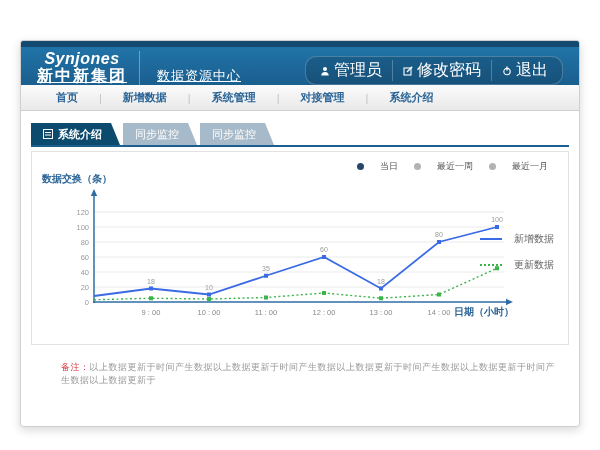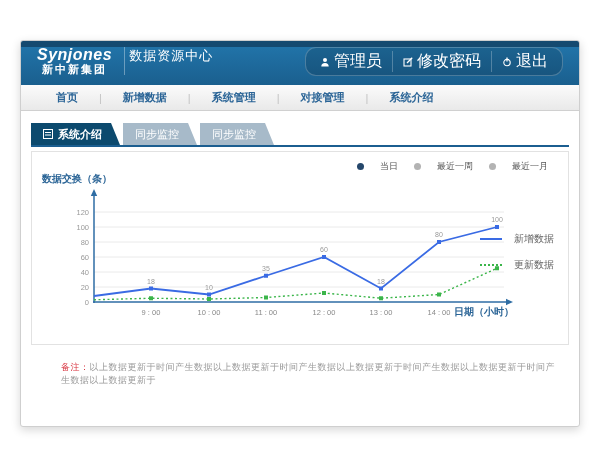--- a/index.html
+++ b/index.html
@@ -3,26 +3,26 @@
 <meta charset="utf-8">
 <style>
   * { margin:0; padding:0; box-sizing:border-box; }
   html,body { width:600px; height:450px; background:#ffffff; overflow:hidden;
     font-family:"Liberation Sans","DejaVu Sans",sans-serif; }
   .window { position:absolute; left:20px; top:40px; width:560px; height:387px;
     background:#fff; border:1px solid #cfcfcf; border-radius:3px;
     box-shadow:0 3px 10px rgba(0,0,0,.16); overflow:hidden; }
   .topstrip { height:6px; background:#154a70; }
   .header { height:38px; background:linear-gradient(#2173a8,#1a5f8e);
-    display:flex; align-items:flex-start; color:#fff; }
+    display:flex; align-items:flex-end; color:#fff; }
   .logo { margin-left:16px; text-align:center; line-height:1.05; padding-right:12px;
     border-right:1px solid rgba(255,255,255,.35); }
   .logo-en { font-size:16px; font-weight:bold; font-style:italic; letter-spacing:.5px; }
-  .logo-cn { font-size:11px; font-weight:bold; letter-spacing:2px; }
-  .header-title { margin-left:4px; font-size:13px; letter-spacing:1px; }
+  .logo-cn { font-size:16px; font-weight:bold; letter-spacing:2px;text-decoration:underline; }
+  .header-title { margin-left:17px; font-size:13px; letter-spacing:1px;text-decoration:underline; }
   .spacer { flex:1; }
   .user-pill { margin-right:16px; display:flex; align-items:center;
     background:rgba(0,0,0,.14); border:1px solid rgba(255,255,255,.22);
     border-radius:11px; padding:3px 4px; }
   .user-item { display:flex; align-items:center; gap:4px; font-size:16px;
     padding:0 10px; cursor:pointer; white-space:nowrap; }
   .user-item + .user-item { border-left:1px solid rgba(255,255,255,.25); }
   .navbar { height:26px; background:linear-gradient(#fbfbfb,#e9e9e9);
     border-bottom:1px solid #d0d0d0; display:flex; align-items:center; padding-left:14px; }
   .nav-item { font-size:11px; font-weight:bold; color:#2a6496; padding:0 21px;

